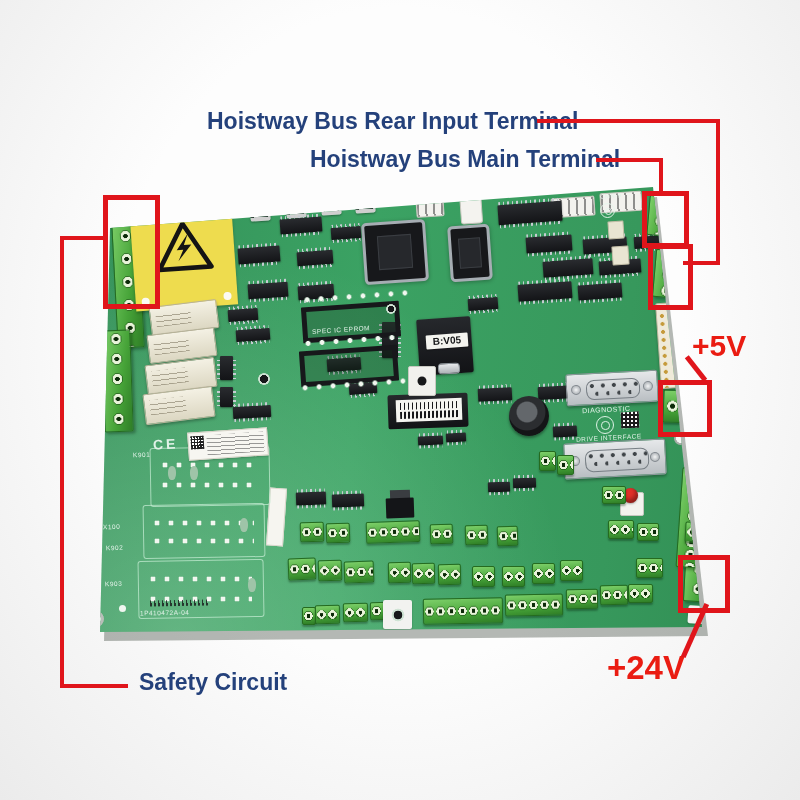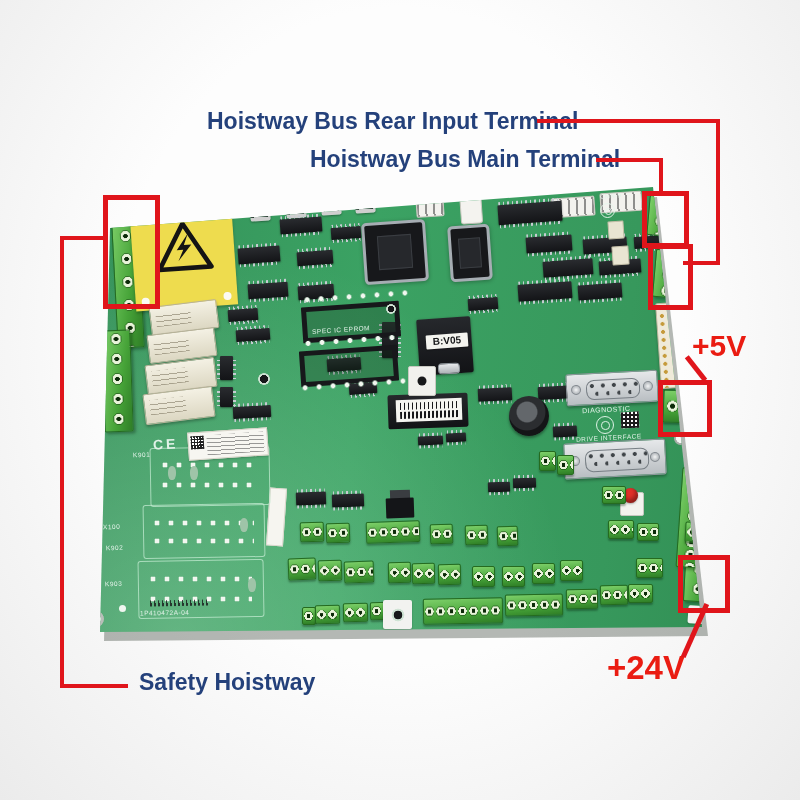--- a/index.html
+++ b/index.html
@@ -348,21 +348,21 @@
     <div class="a smd" style="left: 525px; top: 432px; transform: rotate(-4deg);"></div>
     <div class="a smd" style="left: 560px; top: 460px; transform: rotate(-4deg);"></div>
   </div>
 
 <div>
 
   <div class="a navlbl" style="left:207px;top:108px">Hoistway Bus Rear Input Terminal</div>
   <div class="a navlbl" style="left:310px;top:146px">Hoistway Bus Main Terminal</div>
   <div class="a vlbl" style="left:692px;top:329px;font-size:30px">+5V</div>
   <div class="a vlbl" style="left:607px;top:649px;font-size:33px">+24V</div>
-  <div class="a navlbl" style="left:139px;top:669px">Safety Hoistway</div>
+  <div class="a navlbl" style="left:139px;top:669px">Safety Circuit</div>
 
   <div class="a rline" style="left:537px;top:119px;width:183px;height:4px"></div>
   <div class="a rline" style="left:716px;top:119px;width:4px;height:146px"></div>
   <div class="a rline" style="left:683px;top:261px;width:37px;height:4px"></div>
 
   <div class="a rline" style="left:596px;top:158px;width:67px;height:4px"></div>
   <div class="a rline" style="left:659px;top:158px;width:4px;height:36px"></div>
 
   <div class="a rbox" style="left:642px;top:191px;width:37px;height:47px"></div>
   <div class="a rbox" style="left:648px;top:244px;width:35px;height:56px"></div>

